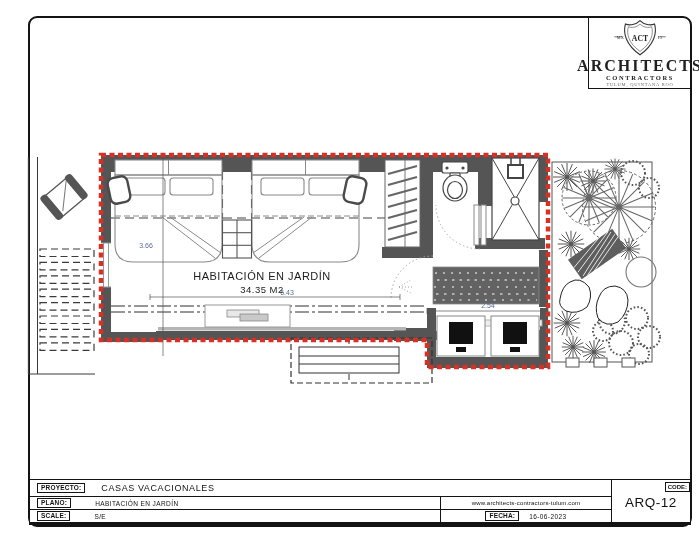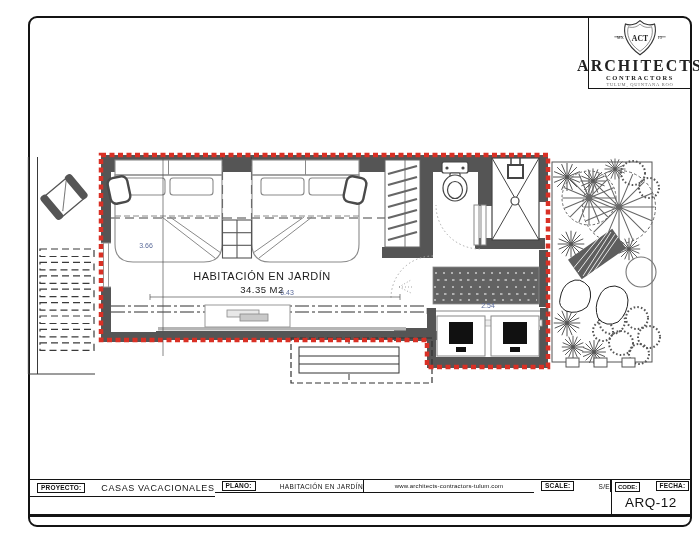--- a/index.html
+++ b/index.html
@@ -15,35 +15,35 @@
             display:flex;flex-direction:column;align-items:center;justify-content:flex-start;
             font-family:"Liberation Serif",serif;color:#222;}
   .logo-name{font-size:16px;font-weight:bold;letter-spacing:2px;line-height:1;margin-top:1px;}
   .logo-sub{font-size:6.5px;font-weight:bold;letter-spacing:1.6px;line-height:1.2;}
   .logo-loc{font-size:4.5px;letter-spacing:.8px;color:#666;line-height:1.3;}
 
   
   .titleblock{position:absolute;left:29px;top:479px;width:662px;
               border:1.5px solid #141414;border-bottom:3.5px solid #141414;
               display:flex;background:#fff;box-sizing:border-box;}
-  .tb-rows{flex:1;display:flex;flex-direction:row;min-width:0;}
+  .tb-rows{flex:1;display:flex;flex-direction:column;min-width:0;}
   .tb-row{display:flex;align-items:center;}
   .tb-row1{height:16px;border-bottom:1.5px solid #141414;}
   .tb-row2{height:12px;border-bottom:1px solid #141414;}
   .tb-row3{height:12px;}
   .tb-label{border:1px solid #141414;font-size:6.5px;font-weight:bold;letter-spacing:.2px;
             padding:0 3px;margin-left:7px;line-height:8px;white-space:nowrap;color:#111;}
   .tb-val1{font-size:9px;letter-spacing:.6px;margin-left:16px;color:#111;white-space:nowrap;}
   .tb-val{font-size:6.5px;letter-spacing:.4px;margin-left:24px;color:#111;white-space:nowrap;}
   .tb-sub{width:170px;margin-left:auto;border-left:1px solid #141414;height:100%;
           display:flex;align-items:center;justify-content:center;}
   .tb-web{font-size:6px;color:#111;letter-spacing:.2px;}
   .tb-date{font-size:6.5px;color:#111;margin-left:10px;letter-spacing:.4px;}
   .tb-code{width:78px;border-left:1.5px solid #141414;display:flex;flex-direction:column;
-           align-items:flex-start;padding:2px 0 4px 0;}
+           align-items:flex-end;padding:2px 0 4px 0;}
   .tb-code-label{border:1px solid #141414;font-size:6px;font-weight:bold;padding:0 2px;
                  margin-left:3px;line-height:8px;color:#111;}
   .tb-code-val{font-size:13.5px;letter-spacing:.5px;color:#111;align-self:center;margin-top:3px;}
 </style>
 </head>
 <body>
 
 <div class="sheet">
 
   <div class="page-border"></div>

